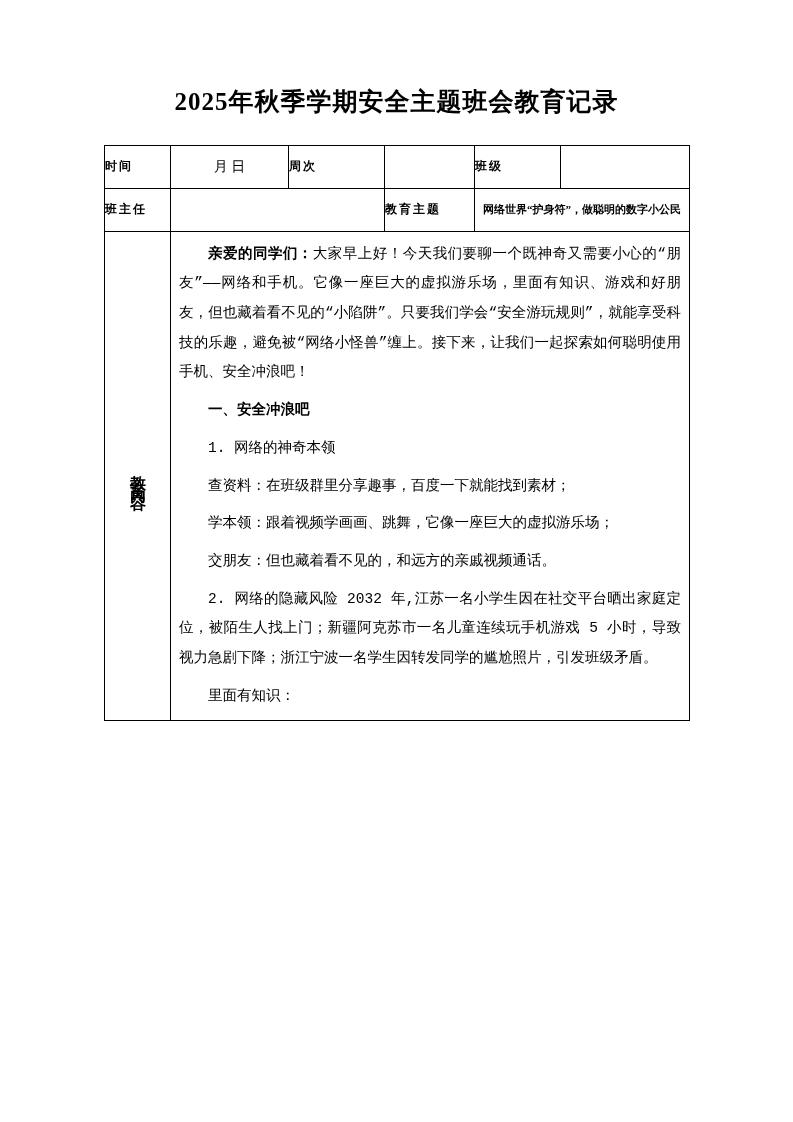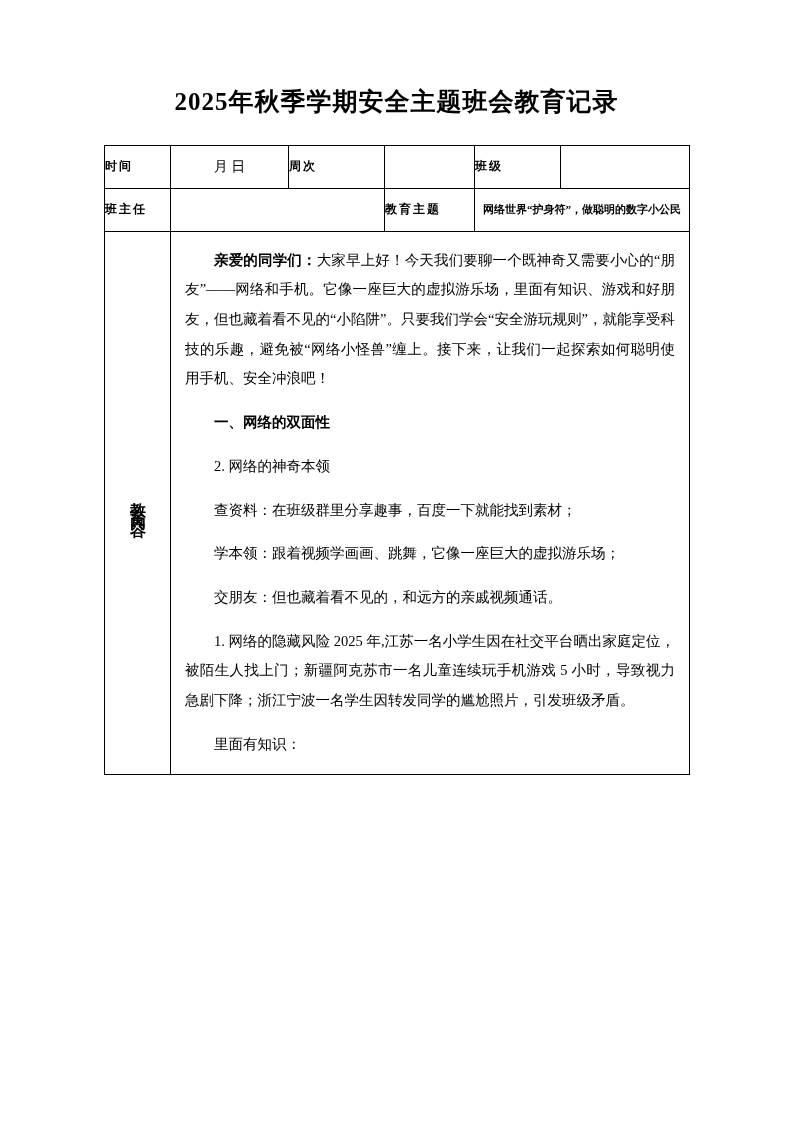--- a/index.html
+++ b/index.html
@@ -79,22 +79,23 @@
     letter-spacing: 6px;
   }
   .content-cell {
     padding: 14px 14px 16px 14px;
     font-size: 14.5px;
     line-height: 2.05;
     text-align: justify;
     vertical-align: top;
   }
   .content-cell p {
-    margin: 14px;
+    margin: 8px;
     text-indent: 2em;
+    font-family: Liberation Mono, monospace;
   }
   .content-cell p.heading {
     font-weight: bold;
   }
   .content-cell p .lead {
     font-weight: bold;
   }
 </style>
 </head>
 <body>
@@ -127,26 +128,26 @@
         <td class="cell-label">教育主题</td>
         <td class="cell-value small" colspan="2">网络世界“护身符”，做聪明的数字小公民</td>
       </tr>
       <tr>
         <td class="vertical-label">
           <span class="vtext">教育内容</span>
         </td>
         <td class="content-cell" colspan="5">
           <div>
               <p><span class="lead">亲爱的同学们：</span>大家早上好！今天我们要聊一个既神奇又需要小心的“朋友”——网络和手机。它像一座巨大的虚拟游乐场，里面有知识、游戏和好朋友，但也藏着看不见的“小陷阱”。只要我们学会“安全游玩规则”，就能享受科技的乐趣，避免被“网络小怪兽”缠上。接下来，让我们一起探索如何聪明使用手机、安全冲浪吧！</p>
-              <p class="heading">一、网络的双面性</p>
-              <p>2. 网络的神奇本领</p>
+              <p class="heading">一、安全冲浪吧</p>
+              <p>1. 网络的神奇本领</p>
               <p>查资料：在班级群里分享趣事，百度一下就能找到素材；</p>
               <p>学本领：跟着视频学画画、跳舞，它像一座巨大的虚拟游乐场；</p>
               <p>交朋友：但也藏着看不见的，和远方的亲戚视频通话。</p>
-              <p>1. 网络的隐藏风险 2025 年,江苏一名小学生因在社交平台晒出家庭定位，被陌生人找上门；新疆阿克苏市一名儿童连续玩手机游戏 5 小时，导致视力急剧下降；浙江宁波一名学生因转发同学的尴尬照片，引发班级矛盾。</p>
+              <p>2. 网络的隐藏风险 2032 年,江苏一名小学生因在社交平台晒出家庭定位，被陌生人找上门；新疆阿克苏市一名儿童连续玩手机游戏 5 小时，导致视力急剧下降；浙江宁波一名学生因转发同学的尴尬照片，引发班级矛盾。</p>
               <p>里面有知识：</p>
             </div>
         </td>
       </tr>
     </tbody>
   </table>
 
 </div>
 
 </body></html>

